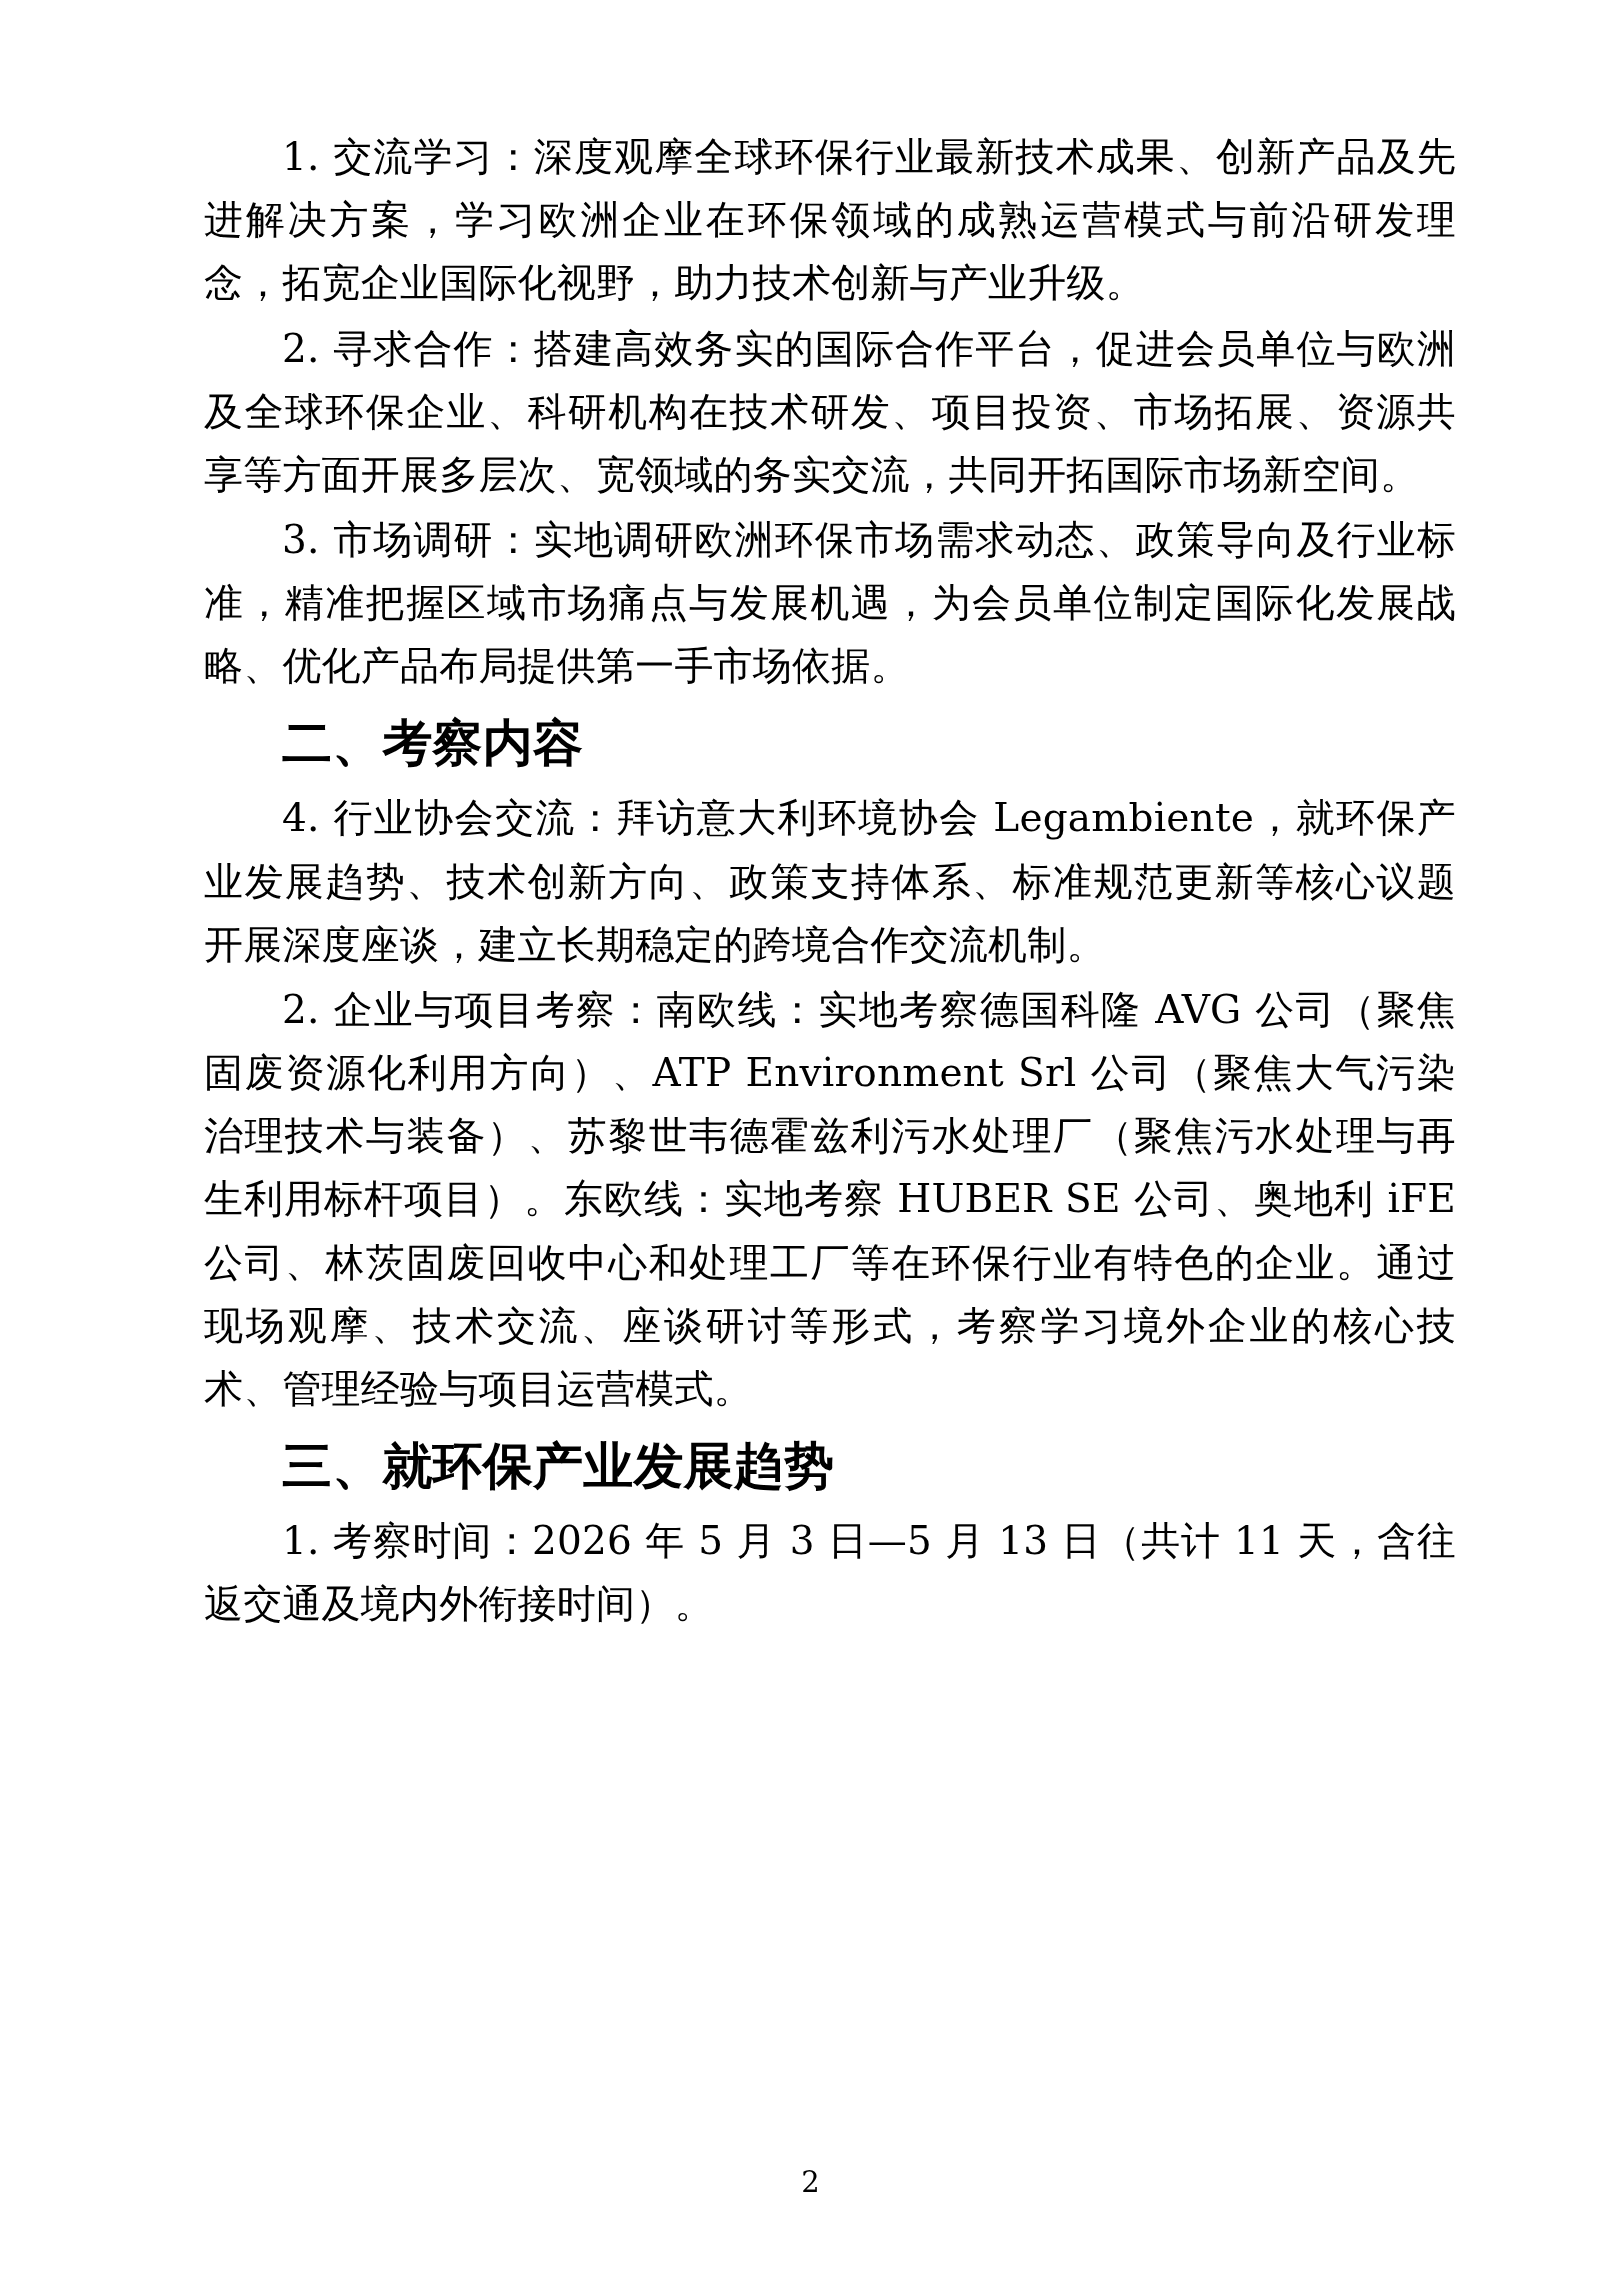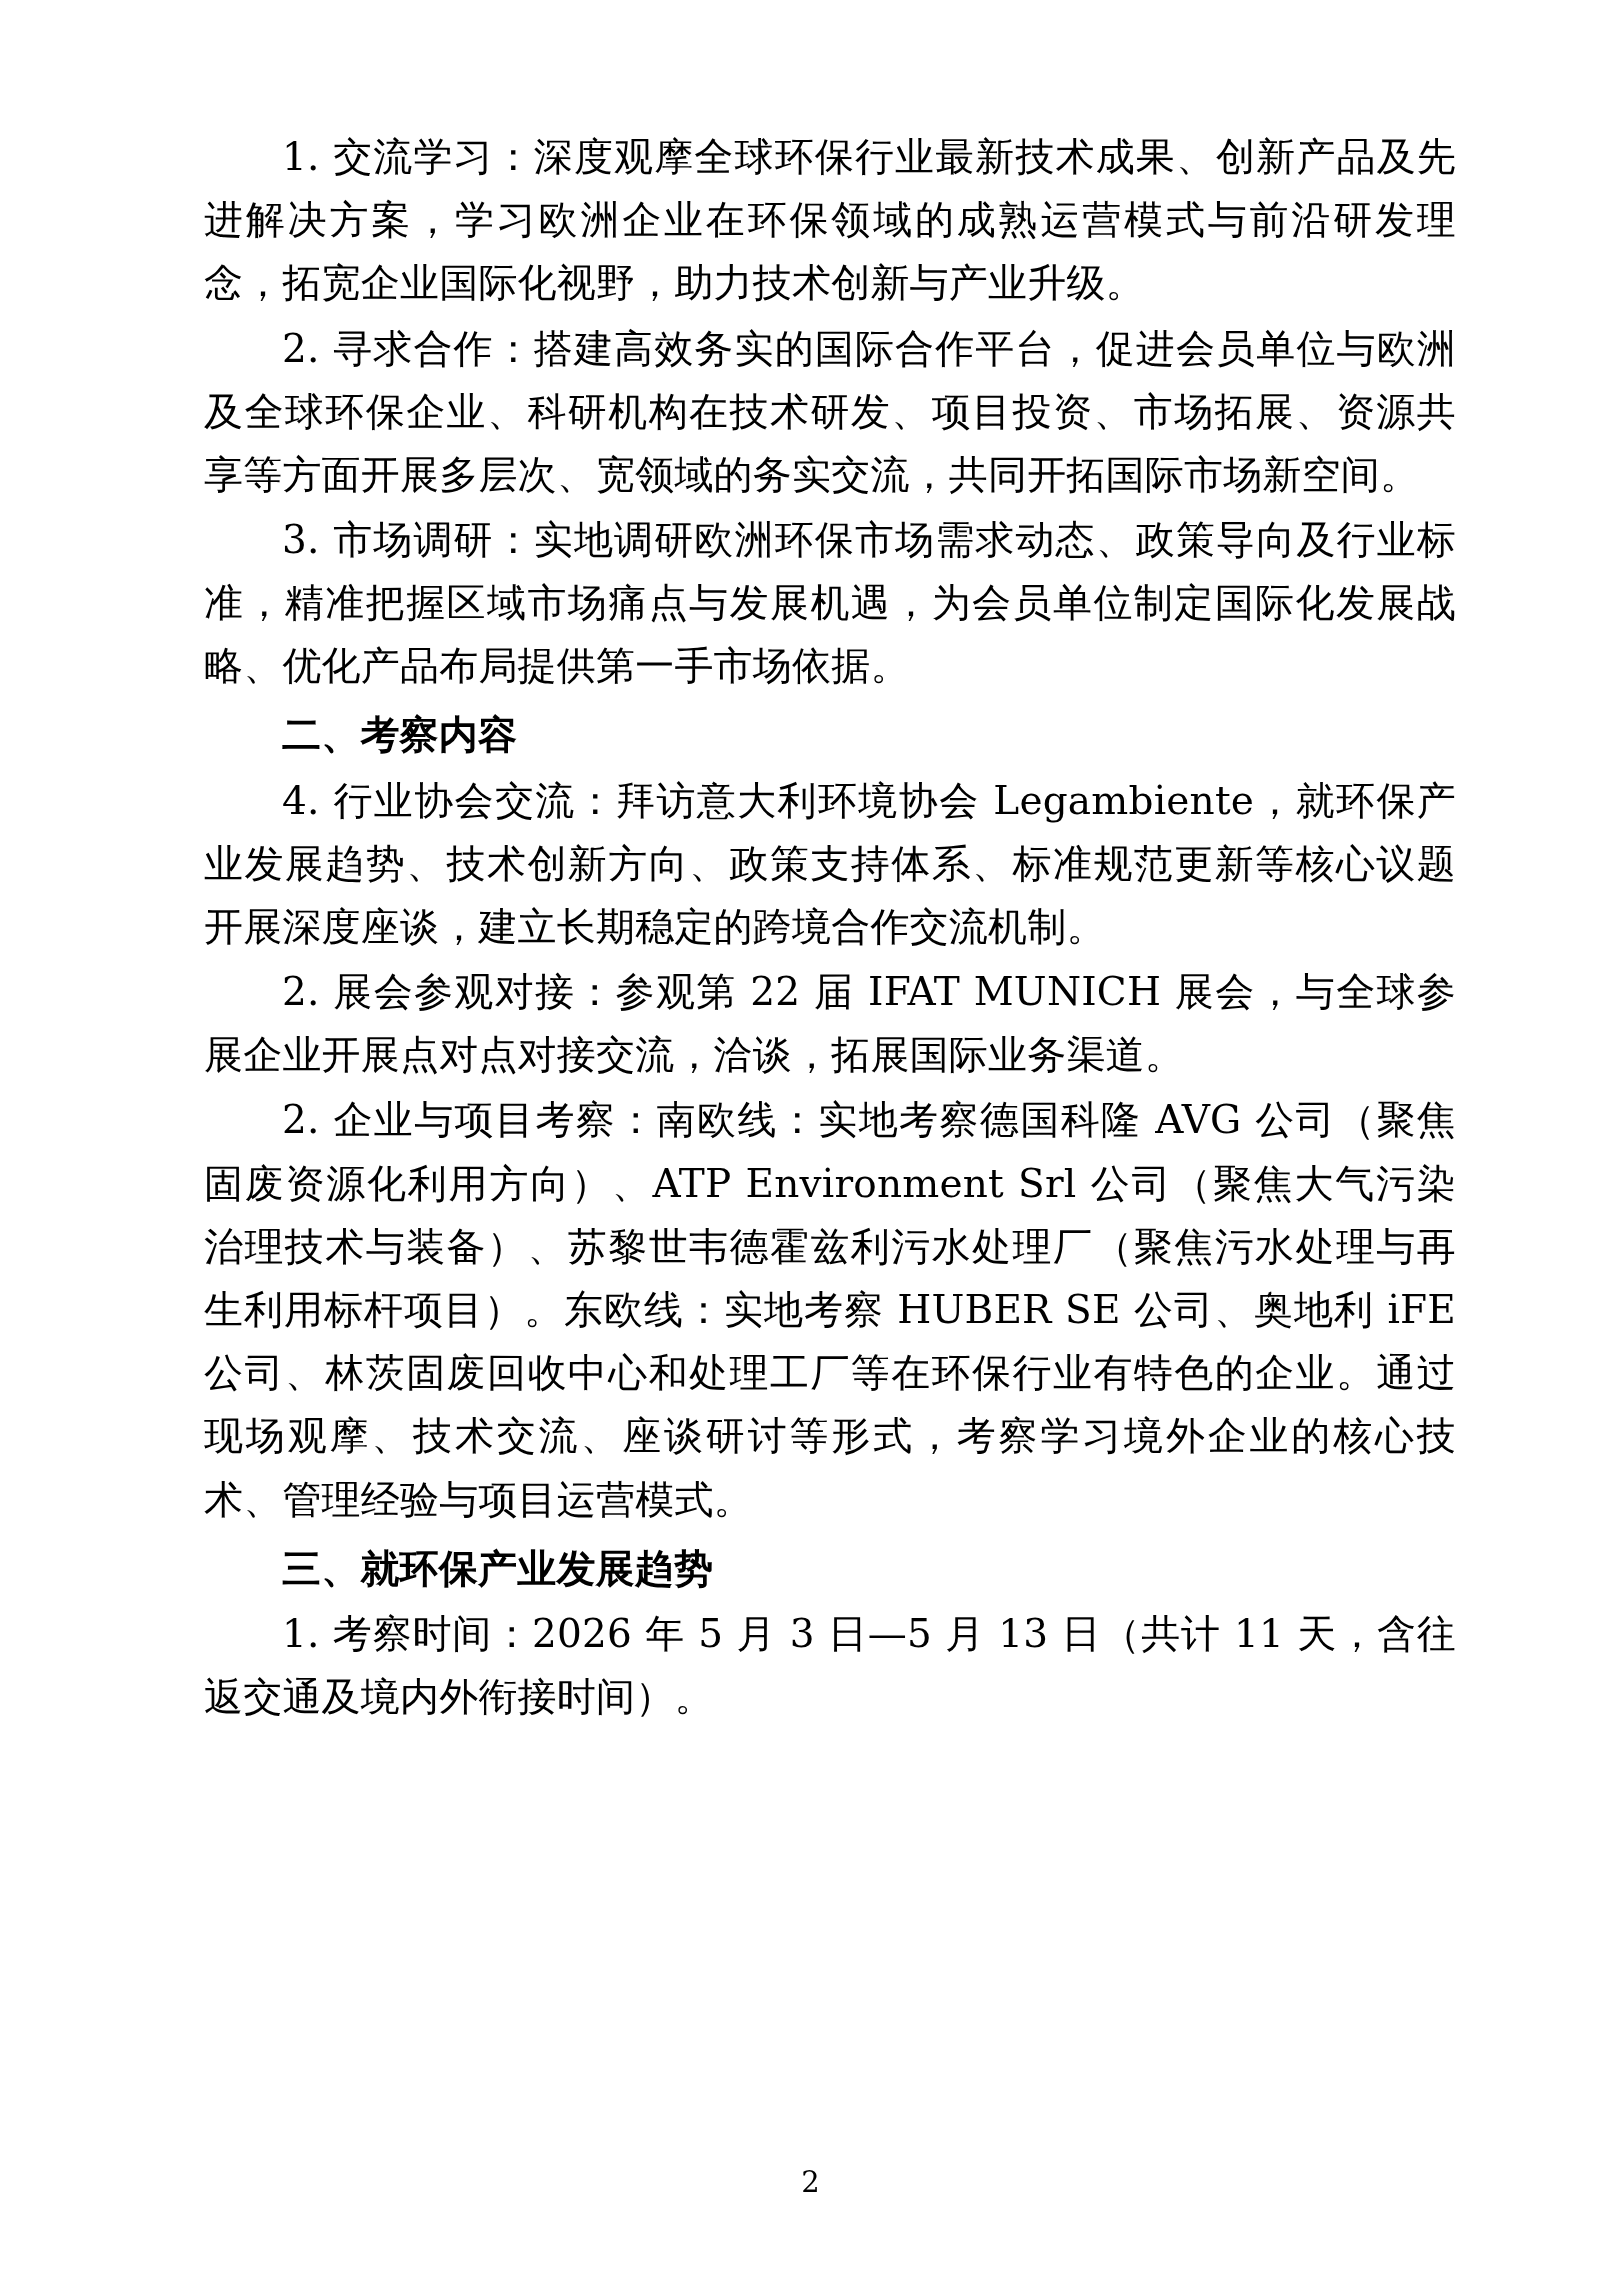--- a/index.html
+++ b/index.html
@@ -26,21 +26,21 @@
     letter-spacing: 0.2px;
   }
   .para {
     margin: 0 0 2px 0;
     text-indent: 78px;
   }
   .heading {
     margin: 5.9px 0 2px 0;
     text-indent: 78px;
     font-weight: bold;
-    font-size: 39px;
+    font-size: 50px;
     line-height: 1.62;
     font-family: Liberation Sans, sans-serif;
   }
   .page-number {
     position: absolute;
     left: 0;
     right: 0;
     bottom: 94px;
     text-align: center;
     font-size: 29px;
@@ -50,20 +50,19 @@
 </head>
 <body>
 
 <div class="page">
   <div class="body-text">
     <p class="para">1. 交流学习：深度观摩全球环保行业最新技术成果、创新产品及先进解决方案，学习欧洲企业在环保领域的成熟运营模式与前沿研发理念，拓宽企业国际化视野，助力技术创新与产业升级。</p>
     <p class="para">2. 寻求合作：搭建高效务实的国际合作平台，促进会员单位与欧洲及全球环保企业、科研机构在技术研发、项目投资、市场拓展、资源共享等方面开展多层次、宽领域的务实交流，共同开拓国际市场新空间。</p>
     <p class="para">3. 市场调研：实地调研欧洲环保市场需求动态、政策导向及行业标准，精准把握区域市场痛点与发展机遇，为会员单位制定国际化发展战略、优化产品布局提供第一手市场依据。</p>
     <p class="heading">二、考察内容</p>
     <p class="para">4. 行业协会交流：拜访意大利环境协会 Legambiente，就环保产业发展趋势、技术创新方向、政策支持体系、标准规范更新等核心议题开展深度座谈，建立长期稳定的跨境合作交流机制。</p>
-    <p class="para">2. 展会参观对接：参观第 22 届 IFAT MUNICH 展会，与全球参展企业开展点对点对接交流，洽谈，拓展国际业务渠道。</p>
     <p class="para">2. 企业与项目考察：南欧线：实地考察德国科隆 AVG 公司（聚焦固废资源化利用方向）、ATP Environment Srl 公司（聚焦大气污染治理技术与装备）、苏黎世韦德霍兹利污水处理厂（聚焦污水处理与再生利用标杆项目）。东欧线：实地考察 HUBER SE 公司、奥地利 iFE 公司、林茨固废回收中心和处理工厂等在环保行业有特色的企业。通过现场观摩、技术交流、座谈研讨等形式，考察学习境外企业的核心技术、管理经验与项目运营模式。</p>
     <p class="heading">三、就环保产业发展趋势</p>
     <p class="para">1. 考察时间：2026 年 5 月 3 日—5 月 13 日（共计 11 天，含往返交通及境内外衔接时间）。</p>
   </div>
   <div class="page-number">2</div>
 </div>
 
 
 </body></html>

